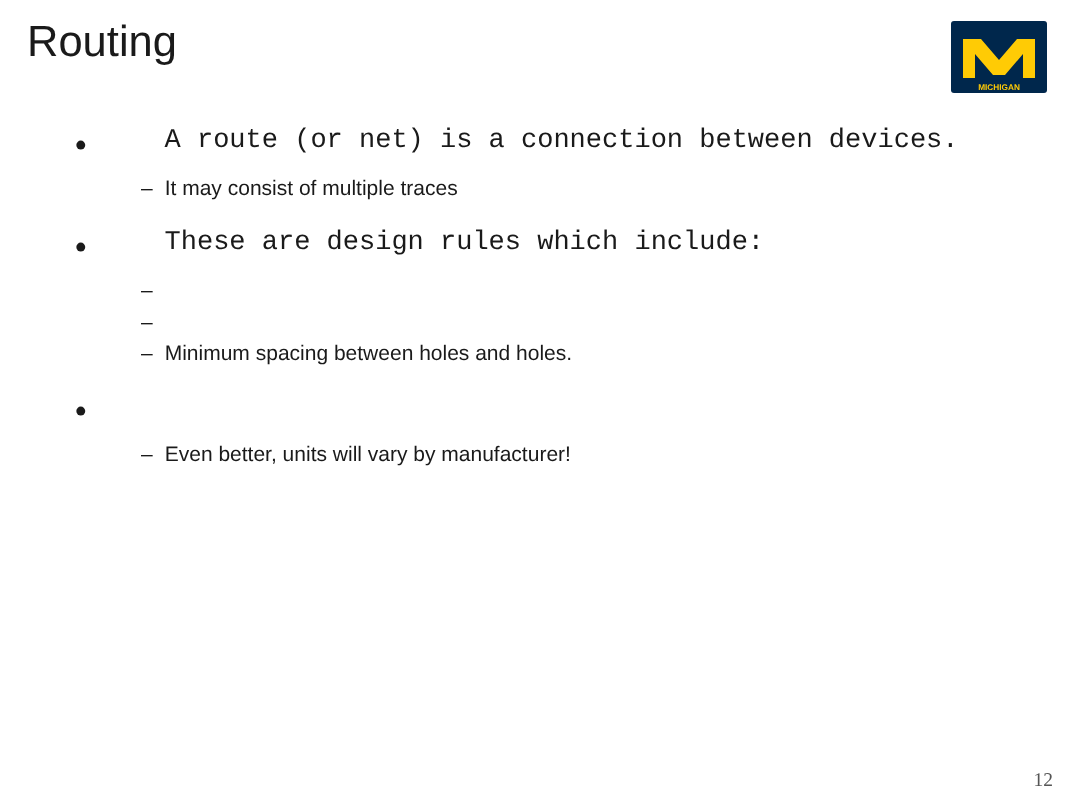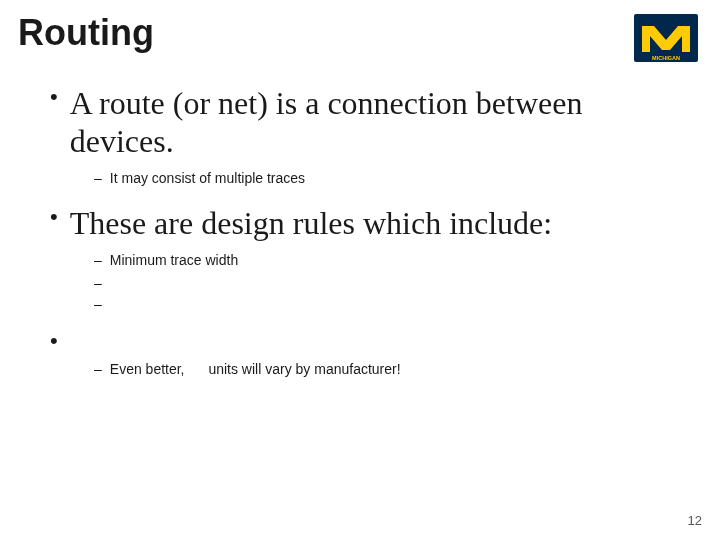--- a/index.html
+++ b/index.html
@@ -26,22 +26,22 @@
     }
 
     .header {
       display: flex;
       justify-content: space-between;
       align-items: flex-start;
       padding: 12px 18px 0 18px;
     }
 
     .slide-title {
-      font-size: 36px;
-      font-weight: bold;
+      font-size: 29px;
+      font-weight: normal;
       color: #1a1a1a;
       font-family: 'Arial', sans-serif;
     }
 
     .logo-container {
       width: 72px;
       height: 52px;
       display: flex;
       align-items: center;
       justify-content: center;
@@ -65,24 +65,25 @@
 
     .bullet-dot {
       font-size: 22px;
       margin-right: 12px;
       margin-top: 2px;
       color: #1a1a1a;
       line-height: 1;
     }
 
     .bullet-text-large {
-      font-size: 32px;
+      font-size: 18px;
       color: #1a1a1a;
-      font-family: Liberation Serif, serif;
+      font-family: Liberation Mono, monospace;
       line-height: 1.2;
+      margin-left: 40px;
     }
 
     .sub-bullets {
       margin-left: 44px;
       margin-bottom: 16px;
       margin-top: -8px;
     }
 
     .sub-bullet {
       display: flex;
@@ -98,29 +99,29 @@
     }
 
     .sub-bullet-text {
       font-size: 14px;
       color: #1a1a1a;
       font-family: 'Arial', sans-serif;
       line-height: 1.4;
     }
 
     .underline {
-      margin-left: 20px;
     }
 
     .page-number {
       position: absolute;
       bottom: 12px;
       right: 18px;
       font-size: 13px;
       color: #555555;
+      font-family: Liberation Serif, serif;
     }
 
     .bullet-section {
       margin-bottom: 10px;
     }
   </style>
 </head>
 <body>
 
 <div class="slide">
@@ -155,27 +156,27 @@
     </div>
 
     <div class="bullet-section">
       <div class="bullet-level1">
         <span class="bullet-dot">•</span>
         <span class="bullet-text-large">These are design rules which include:</span>
       </div>
       <div class="sub-bullets">
         <div class="sub-bullet">
           <span class="sub-bullet-dash">–</span>
-          <span class="sub-bullet-text">Minimum trace width</span>
         </div>
         <div class="sub-bullet">
           <span class="sub-bullet-dash">–</span>
         </div>
         <div class="sub-bullet">
           <span class="sub-bullet-dash">–</span>
+          <span class="sub-bullet-text">Minimum spacing between holes and holes.</span>
         </div>
       </div>
     </div>
 
     <div class="bullet-section">
       <div class="bullet-level1">
         <span class="bullet-dot">•</span>
       </div>
       <div class="sub-bullets">
         <div class="sub-bullet">

